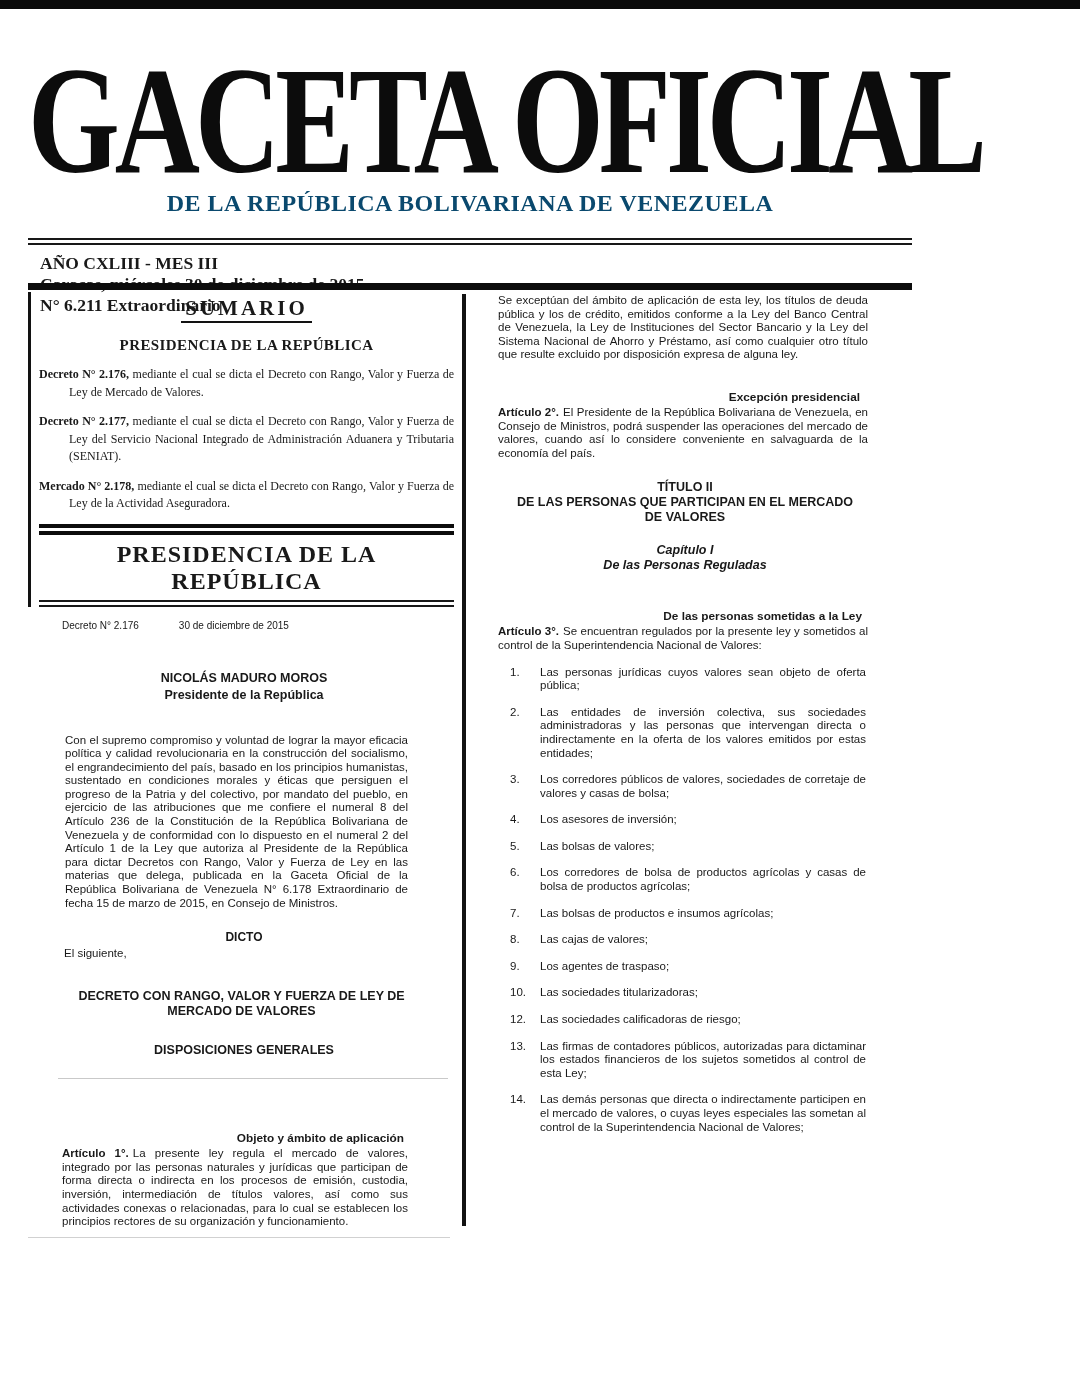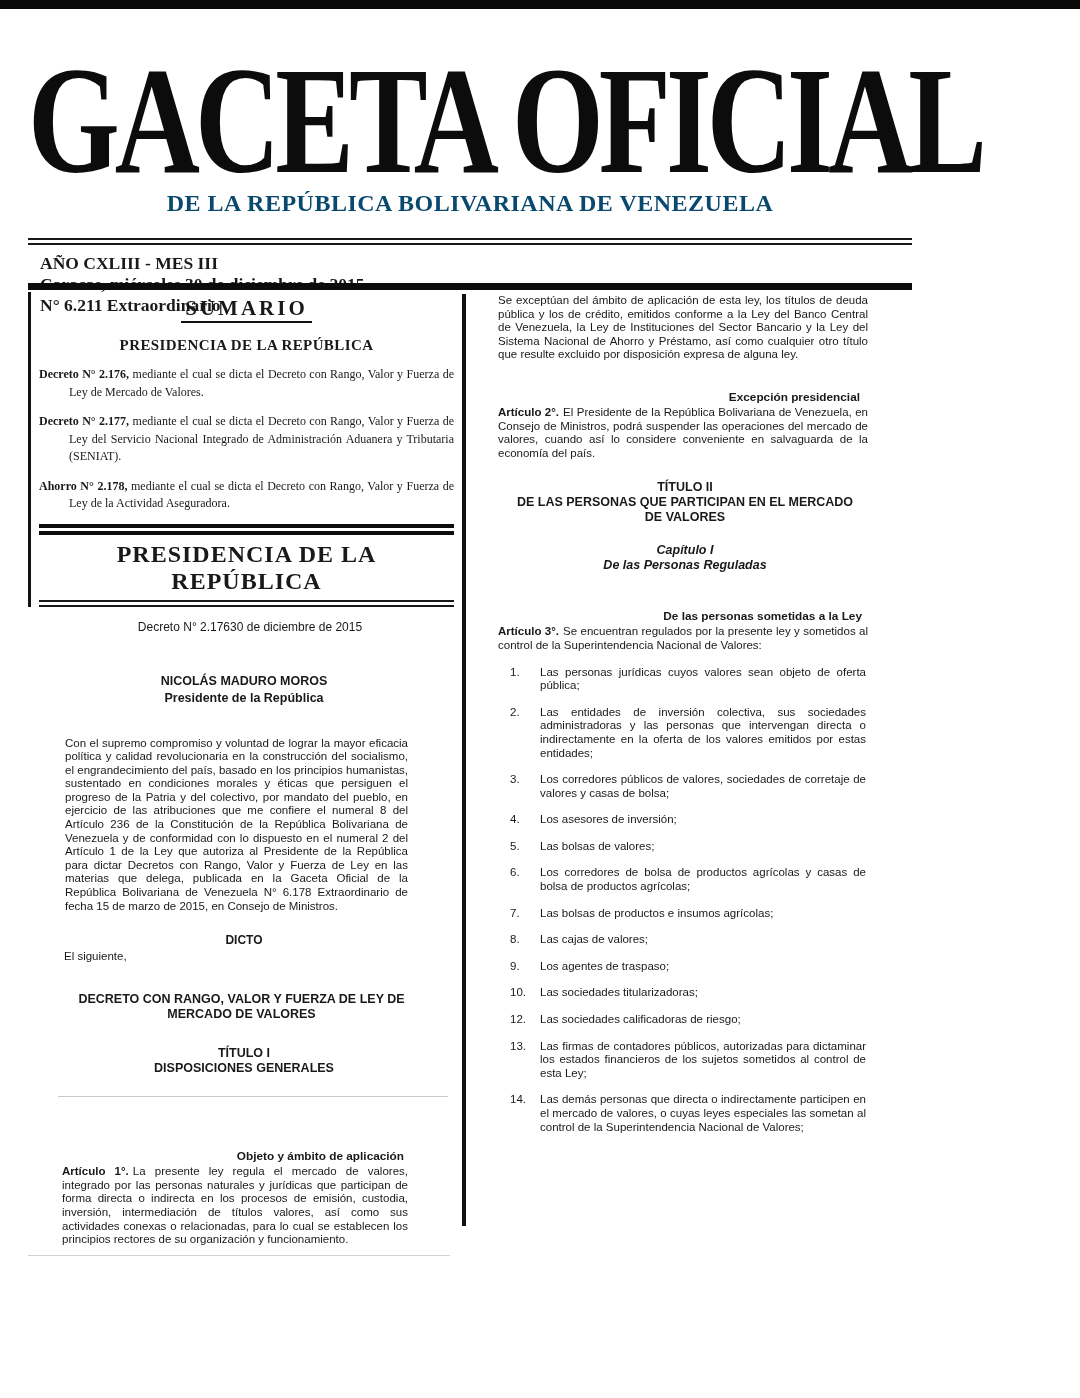--- a/index.html
+++ b/index.html
@@ -73,22 +73,22 @@
   .bar-thick-double .b2 { height:4px; background:#0e0e0e; margin-top:3px; }
 
   .pres-head {
     text-align:center; font-family:"Liberation Serif", serif;
     font-weight:bold; font-size:24px; letter-spacing:1px; padding:6px 0 5px;
   }
   .rule-double-full { height:7px; border-top:2px solid #1a1a1a; border-bottom:2px solid #1a1a1a; }
 
   
   .decree-line {
-    display:flex; justify-content:center;
-    font-size:12px; padding:13px 22px 0 34px;
+    display:flex; justify-content:flex-start;
+    font-size:10px; padding:13px 22px 0 34px;gap:40px;
   }
   .pres-name  { text-align:center; font-weight:bold; font-size:12.5px; margin-top:40px; }
   .pres-title { text-align:center; font-weight:bold; font-size:12.5px; margin-top:3px; }
   .body-par { font-size:11.5px; line-height:13.6px; text-align:justify; }
   .preamble { margin:32px 52px 0 37px; }
   .dicto { text-align:center; font-weight:bold; font-size:12px; margin-top:20px; }
   .siguiente { font-size:11.5px; margin:3px 0 0 36px; }
   .law-title { text-align:center; font-weight:bold; font-size:12.5px; line-height:15px; margin:30px 45px 0 40px; }
   .titulo-blk { text-align:center; font-weight:bold; font-size:12.5px; line-height:15px; margin-top:24px; }
   .faint-rule { border:none; border-top:1.5px solid #c8c8c8; margin:20px 12px 0 30px; }
@@ -135,21 +135,21 @@
   <div class="leftcol">
 
     <div class="sumario-box">
       <div class="sum-title">
         <span>SUMARIO</span>
       </div>
       <div class="sum-sec">PRESIDENCIA DE LA REPÚBLICA</div>
 
       <p class="sum-entry"><b>Decreto N° 2.176,</b> <span>mediante el cual se dicta el Decreto con Rango, Valor y Fuerza de Ley de Mercado de Valores.</span></p>
       <p class="sum-entry"><b>Decreto N° 2.177,</b> <span>mediante el cual se dicta el Decreto con Rango, Valor y Fuerza de Ley del Servicio Nacional Integrado de Administración Aduanera y Tributaria (SENIAT).</span></p>
-      <p class="sum-entry"><b>Ahorro N° 2.178,</b> <span>mediante el cual se dicta el Decreto con Rango, Valor y Fuerza de Ley de la Actividad Aseguradora.</span></p>
+      <p class="sum-entry"><b>Mercado N° 2.178,</b> <span>mediante el cual se dicta el Decreto con Rango, Valor y Fuerza de Ley de la Actividad Aseguradora.</span></p>
 
       <div class="bar-thick-double">
         <div class="b1"></div>
           <div class="b2"></div>
       </div>
       <div class="pres-head">PRESIDENCIA DE LA REPÚBLICA</div>
       <div class="rule-double-full"></div>
     </div>
 
     <div class="decree-line">
@@ -164,21 +164,20 @@
 
     <div class="dicto">DICTO</div>
     <div class="siguiente">El siguiente,</div>
 
     <div class="law-title">
       <div>DECRETO CON RANGO, VALOR Y FUERZA DE LEY DE</div>
       <div>MERCADO DE VALORES</div>
     </div>
 
     <div class="titulo-blk">
-      <div>TÍTULO I</div>
       <div>DISPOSICIONES GENERALES</div>
     </div>
 
     <hr class="faint-rule">
 
     <div class="art-head-right objeto-head">Objeto y ámbito de aplicación</div>
     <p class="body-par art1-par"><span class="blabel">Artículo 1°.</span><span>La presente ley regula el mercado de valores, integrado por las personas naturales y jurídicas que participan de forma directa o indirecta en los procesos de emisión, custodia, inversión, intermediación de títulos valores, así como sus actividades conexas o relacionadas, para lo cual se establecen los principios rectores de su organización y funcionamiento.</span></p>
 
     <hr class="end-rule">
   </div>

